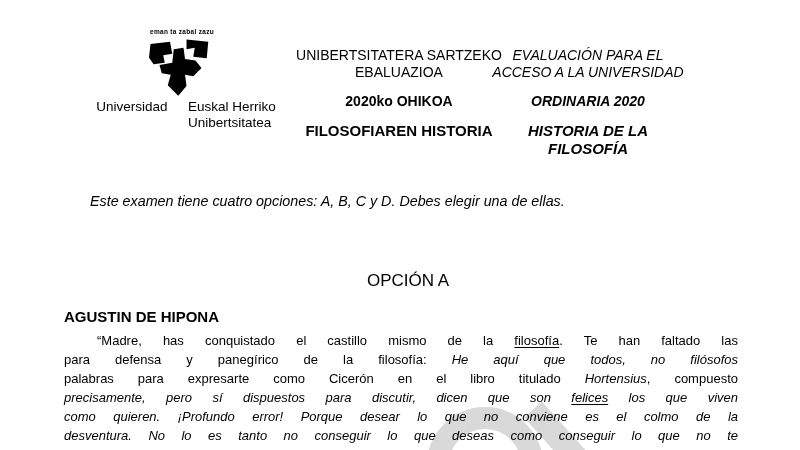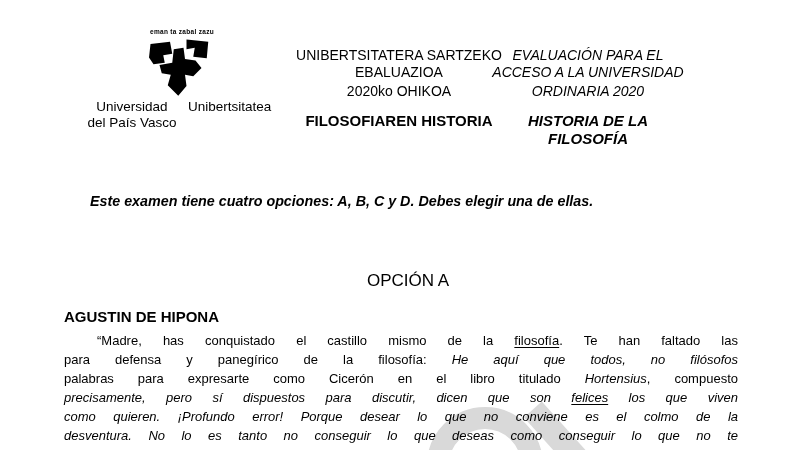--- a/index.html
+++ b/index.html
@@ -25,27 +25,27 @@
     text-align: center; font-size: 13.5px; line-height: 15.5px;
   }
   .logo-name-eu {
     position: absolute; left: 106px; top: 71px; width: 106px;
     text-align: left; font-size: 13.5px; line-height: 15.5px; font-weight: 500;
   }
 
   .hdr-col { position: absolute; top: 47px; text-align: center; font-size: 14px; line-height: 17px; }
   .col-basque  { left: 280px; width: 238px; }
   .col-spanish { left: 492px; width: 192px; font-style: italic; }
-  .hdr-session { margin-top: 2px; }
+  .hdr-session { margin-top: 12px; font-weight: bold; }
   .hdr-subject { margin-top: 12px; font-weight: bold; font-size: 15px; line-height: 18px; }
 
   
   .instr {
     position: absolute; left: 90px;
-    font-weight: bold; font-style: italic; font-size: 14.3px;
+    font-weight: normal; font-style: italic; font-size: 14.3px;
   }
   .instr-1 { top: 193px; }
   .instr-2 { top: 228px; }
 
   
   .option-title {
     position: absolute; left: 8px; top: 271px; width: 100%;
     text-align: center; font-weight: normal; font-size: 17px;
   }
   .option-author {
@@ -90,23 +90,23 @@
 
   <div class="logo-block">
     <div class="logo-motto">eman ta zabal zazu</div>
     <svg class="logo-tree" viewBox="0 0 100 80" xmlns="http://www.w3.org/2000/svg">
       <path fill="#000000" d="M8,8 L34,5 L37,21 L25,23 L27,33 L12,35 L6,26 Z"></path>
       <path fill="#000000" d="M56,2 L85,5 L83,27 L65,25 L67,13 L56,15 Z"></path>
       <path fill="#000000" d="M39,15 L52,13 L54,28 L68,30 L76,40 L65,51 L54,49 L56,64 L45,77 L31,63 L35,49 L23,47 L20,36 L37,33 Z"></path>
     </svg>
     <div class="logo-name-es">
       <div>Universidad</div>
-      <div>del País Vasco</div>
     </div>
     <div class="logo-name-eu">
+      <div>Euskal Herriko</div>
       <div>Unibertsitatea</div>
     </div>
   </div>
 
   <div class="hdr-col col-basque">
     <div class="hdr-title">
       <div>UNIBERTSITATERA SARTZEKO</div>
       <div>EBALUAZIOA</div>
     </div>
     <div class="hdr-session">2020ko OHIKOA</div>

